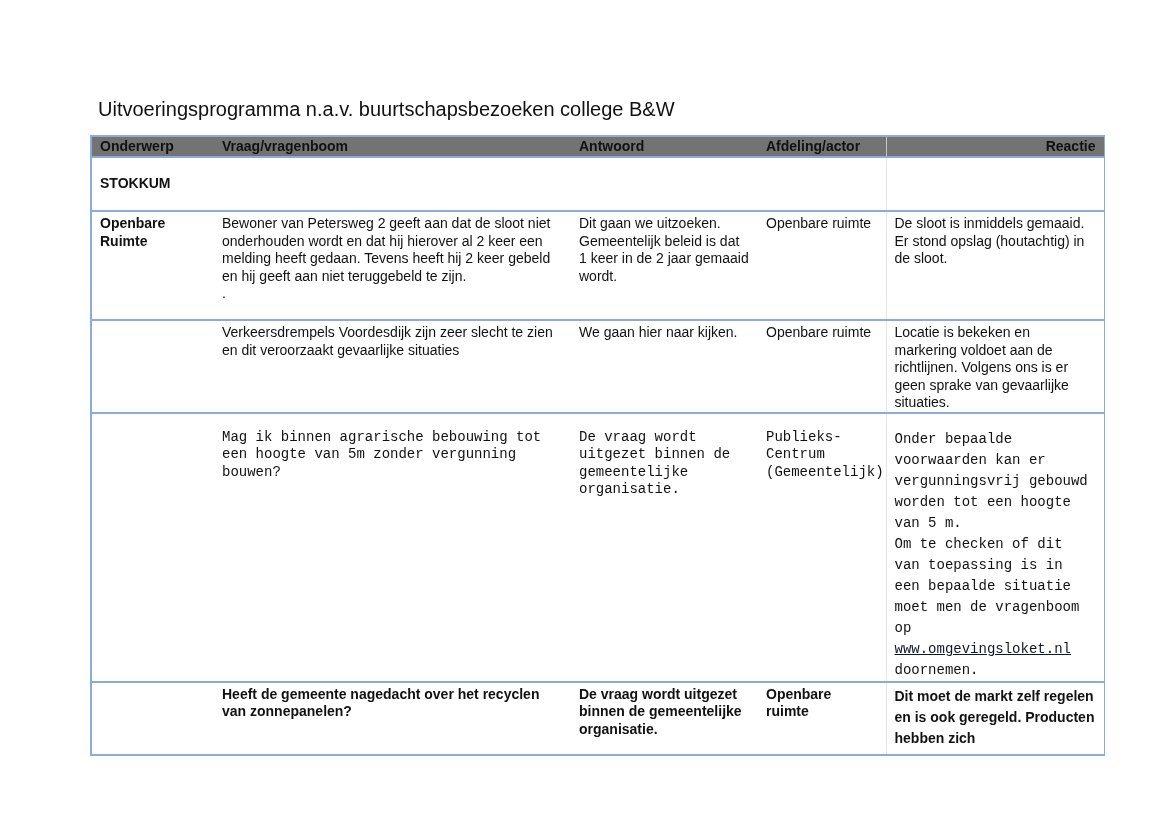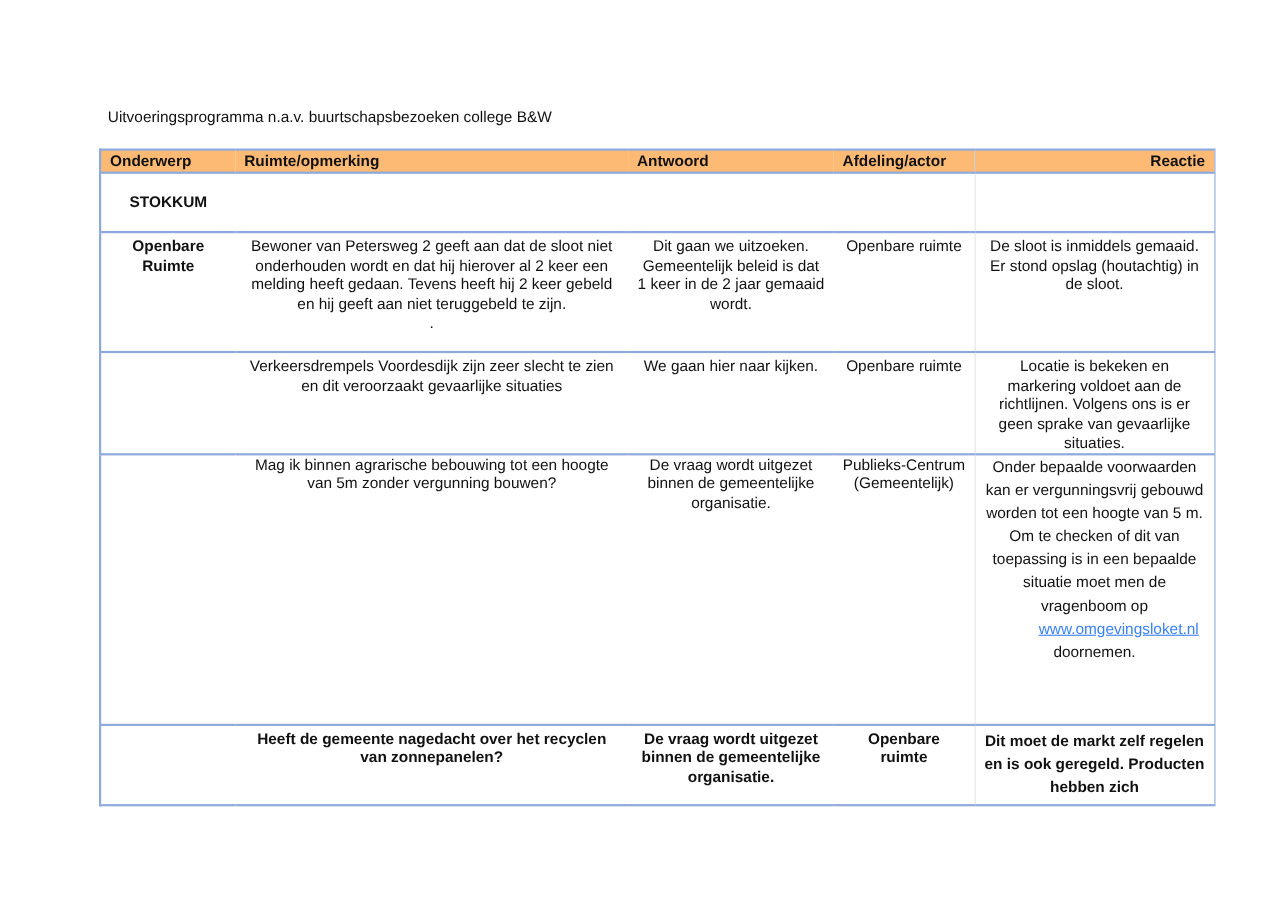--- a/index.html
+++ b/index.html
@@ -1,56 +1,56 @@
 <!DOCTYPE html>
 <html><head>
 <meta charset="utf-8">
 <style>
   html, body { margin: 0; padding: 0; background: #ffffff; }
   body { width: 1169px; height: 827px; position: relative; overflow: hidden;
          font-family: "Liberation Sans", sans-serif; color: #111; }
-  .doc-title { position: absolute; left: 98px; top: 98px; font-size: 14px; }
+  .doc-title { position: absolute; left: 98px; top: 98px; font-size: 20px; }
   table.prog { position: absolute; left: 90px; top: 135px; width: 1013px;
                border-collapse: collapse; table-layout: fixed; font-size: 14px; line-height: 17.5px; }
   table.prog td, table.prog th { vertical-align: top; text-align: left; padding: 0 8px; }
   col.c1 { width: 123px; } col.c2 { width: 357px; } col.c3 { width: 187px; }
   col.c4 { width: 128px; } col.c5 { width: 218px; }
-  tr.hdr th { background: #fdba74; font-weight: bold; height: 18px; padding-top: 1px;
+  tr.hdr th { background: #737373; font-weight: bold; height: 18px; padding-top: 1px;
               border-top: 2px solid #8eaadb; border-bottom: 2px solid #8eaadb; }
   tr.hdr th.last { border-left: 1px solid #c8c8c8; border-right: 1px solid #8eaadb; text-align: right; }
   tr.hdr th:first-child { border-left: 2px solid #8eaadb; }
-  tr.row td { border-bottom: 2px solid #8eaadb; text-align: center; }
+  tr.row td { border-bottom: 2px solid #8eaadb; }
   tr.row td:first-child { border-left: 2px solid #8eaadb; }
   tr.row td.last { border-right: 1px solid #8eaadb; border-left: 1px solid #e4e4e4; }
   tr.section td { height: 52px; font-weight: bold; padding-top: 0; vertical-align: middle; }
   tr.r1 td { height: 104px; padding-top: 3px; }
   tr.r2 td { height: 86px; padding-top: 3px; margin-top: 24px; }
-  tr.r3 td { height: 244px; padding-top: 0; }
+  tr.r3 td { height: 244px; padding-top: 15px; font-family: Liberation Mono, monospace; }
   tr.r4 td { height: 68px; padding-top: 3px; font-weight: bold; }
   .bold { font-weight: bold; }
   .reactie-loose { line-height: 21px; }
-  a.link { color: #3b82f6; text-decoration: underline; margin-left: 44px; }
+  a.link { color: #0f172a; text-decoration: underline; }
 </style>
 </head>
 <body>
 
 <div class="doc-title">Uitvoeringsprogramma n.a.v. buurtschapsbezoeken college B&amp;W</div>
 
 <table class="prog">
   <colgroup>
       <col class="c1">
       <col class="c2">
       <col class="c3">
       <col class="c4">
       <col class="c5">
     </colgroup>
   <tbody>
       <tr class="hdr">
     <th>Onderwerp</th>
-    <th>Ruimte/opmerking</th>
+    <th>Vraag/vragenboom</th>
     <th>Antwoord</th>
     <th>Afdeling/actor</th>
     <th class="last">Reactie</th>
   </tr>
   <tr class="row section">
     <td>STOKKUM</td>
     <td></td>
         <td></td>
         <td></td>
         <td class="last"></td>

